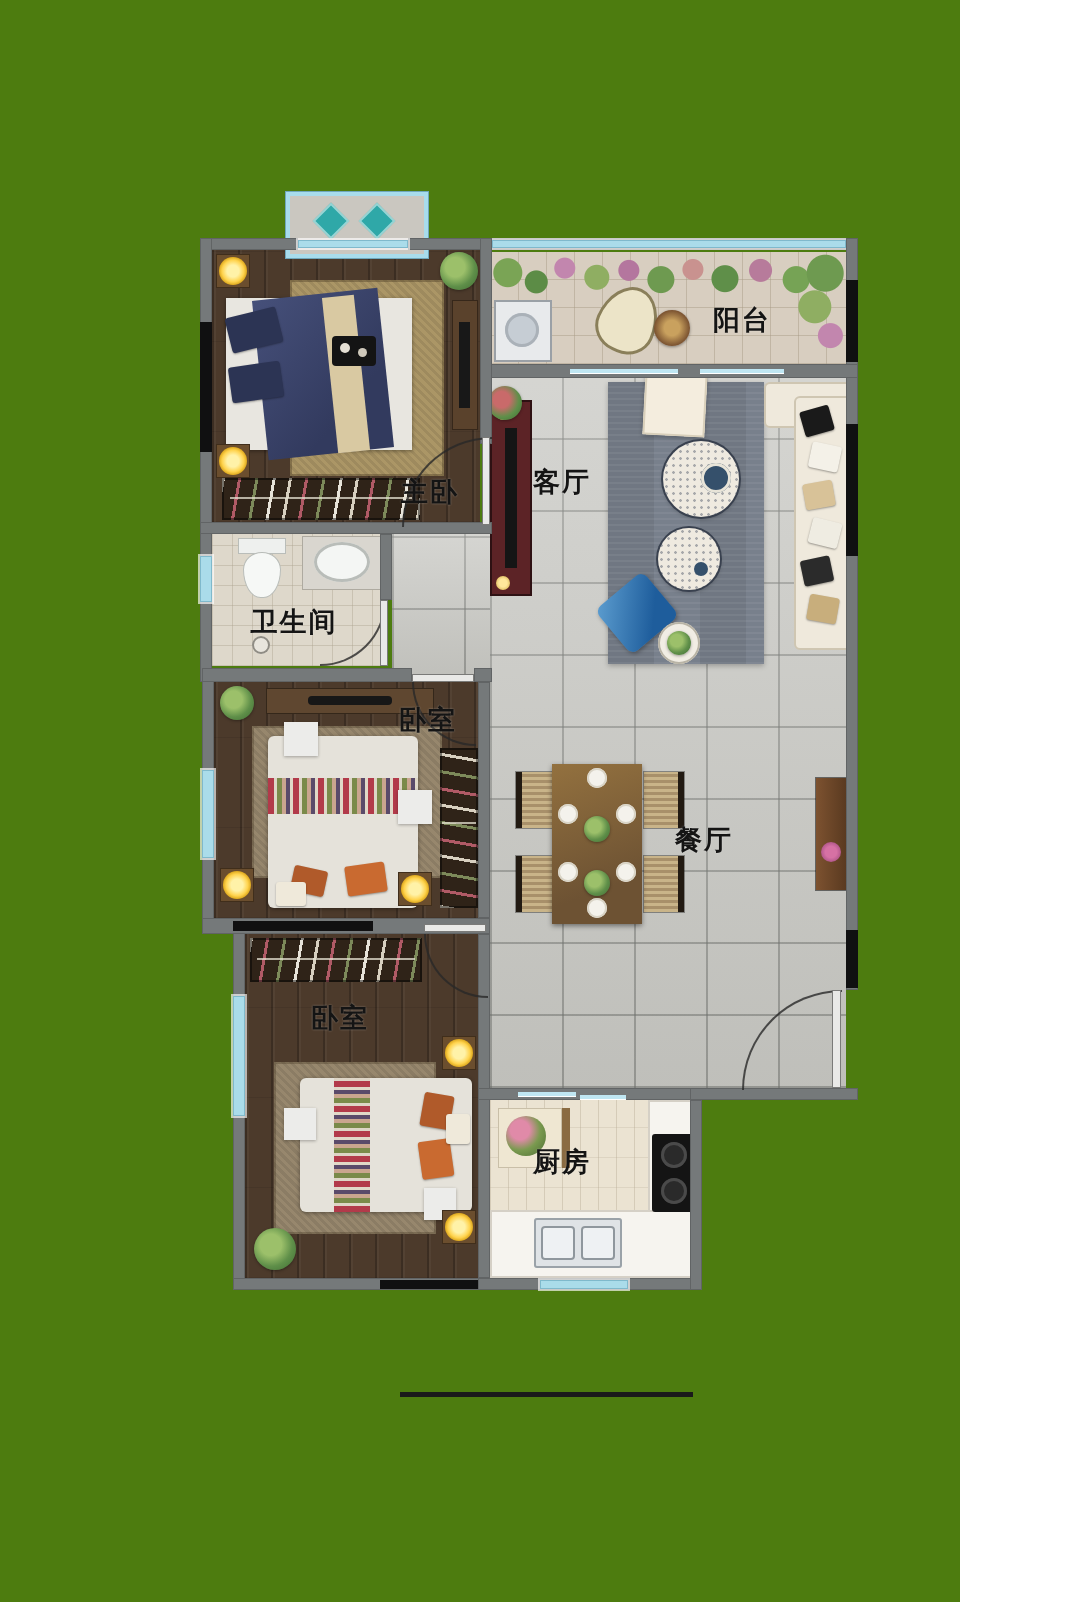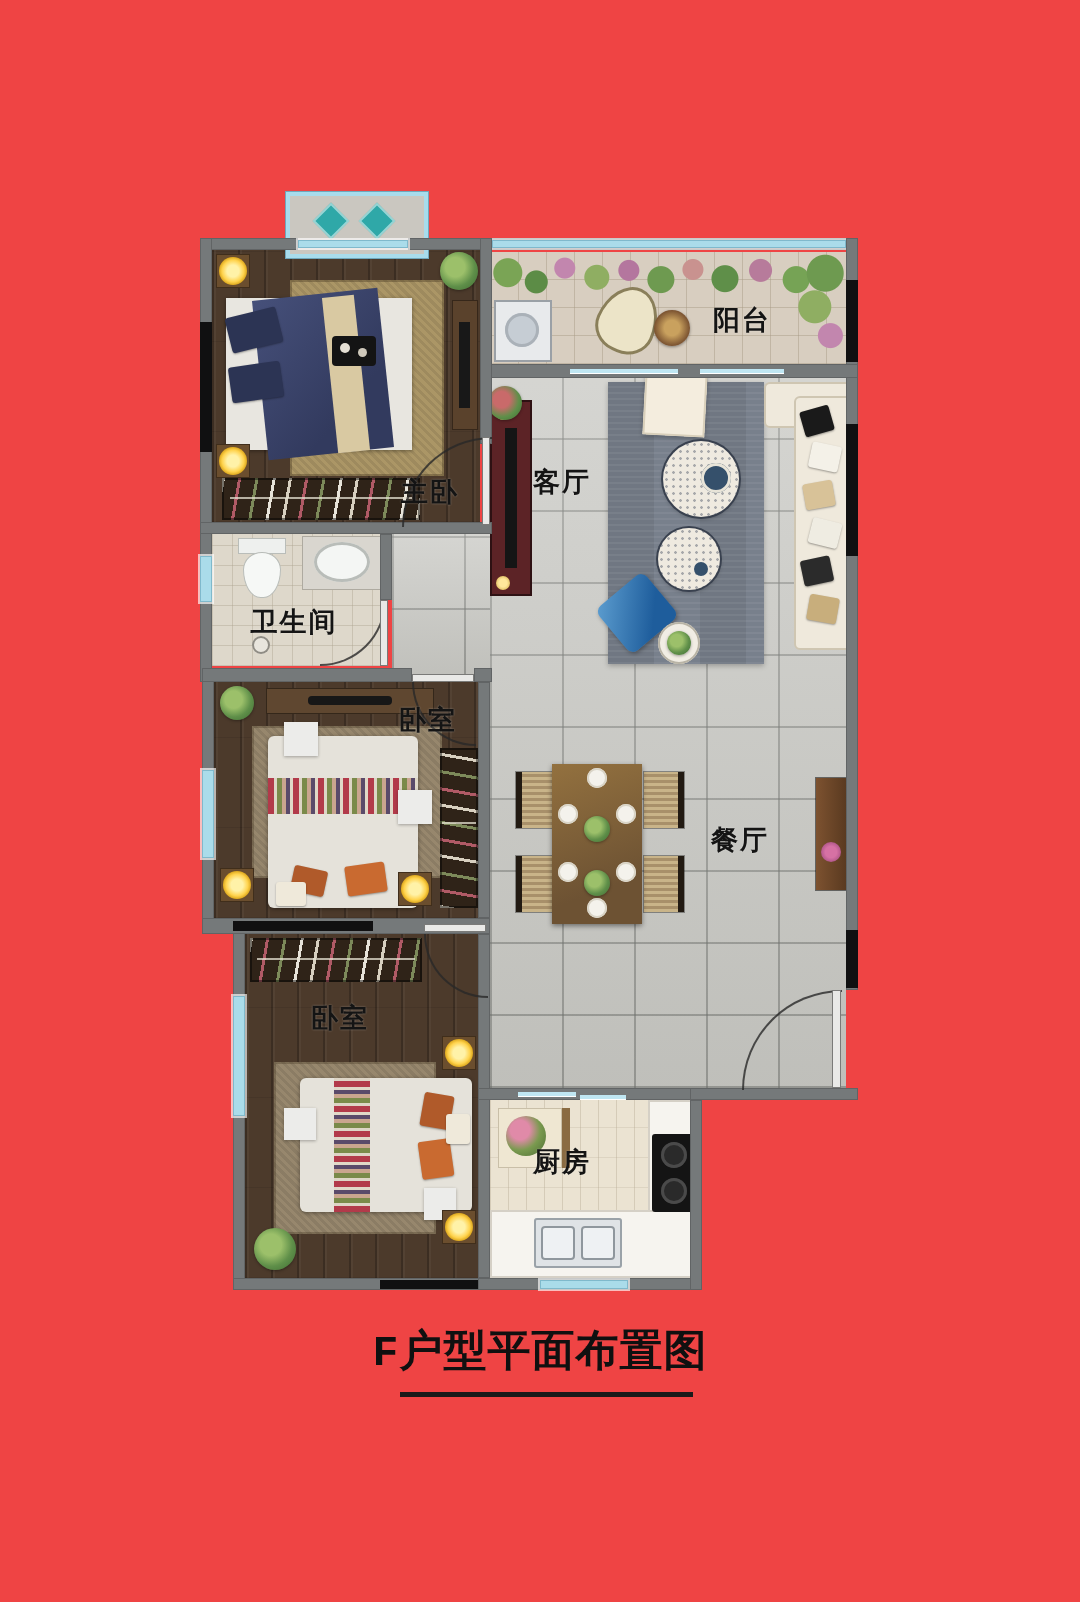--- a/index.html
+++ b/index.html
@@ -1,17 +1,17 @@
 <!DOCTYPE html>
 <html><head>
 <meta charset="utf-8">
 <style>
   html,body{margin:0;padding:0;background:#ffffff;}
-  .canvas{position:relative;width:1080px;height:1602px;background:#ef4444;overflow:hidden;
-          font-family:Liberation Mono, monospace;}
+  .canvas{position:relative;width:960px;height:1602px;background:#4d7c0f;overflow:hidden;
+          font-family:Liberation Serif, serif;}
   .abs{position:absolute;}
   
   .wall{position:absolute;background:#75797a;box-shadow:0 0 0 1px rgba(60,62,63,.35) inset;}
   .blk{position:absolute;background:#101011;}
   .win{position:absolute;background:#aadcea;box-shadow:0 0 0 1px #7fb9cc inset, 0 0 0 2px rgba(255,255,255,.65);}
   .slider{position:absolute;background:#bfe6f2;height:4px;box-shadow:0 1px 0 #ffffff;}
   
   .wood{position:absolute;background:#4c3a2b;
         background-image:repeating-linear-gradient(90deg,rgba(0,0,0,.22) 0 2px,rgba(255,255,255,.04) 2px 4px,transparent 4px 26px),
                          repeating-linear-gradient(0deg,rgba(0,0,0,.08) 0 1px,transparent 1px 90px);}
@@ -285,20 +285,19 @@
   <div class="leaf" style="left:424px;top:924px;width:62px;height:8px;"></div>
 
   <div class="arc" style="left:742px;top:990px;width:98px;height:98px;border-top:2px solid rgba(40,40,40,.8);border-left:2px solid rgba(40,40,40,.8);border-top-left-radius:100%;"></div>
   <div class="leaf" style="left:832px;top:990px;width:9px;height:98px;"></div>
 
   <div class="roomlabel" style="left:742px;top:320px;">阳台</div>
   <div class="roomlabel" style="left:562px;top:482px;">客厅</div>
   <div class="roomlabel" style="left:430px;top:492px;">主卧</div>
   <div class="roomlabel" style="left:294px;top:622px;">卫生间</div>
   <div class="roomlabel" style="left:428px;top:720px;">卧室</div>
-  <div class="roomlabel" style="left:740px;top:840px;">餐厅</div>
+  <div class="roomlabel" style="left:704px;top:840px;">餐厅</div>
   <div class="roomlabel" style="left:340px;top:1018px;">卧室</div>
   <div class="roomlabel" style="left:562px;top:1162px;">厨房</div>
 
-  <div class="title">F户型平面布置图</div>
   <div class="title-rule"></div>
 
 </div>
 
 </body></html>

